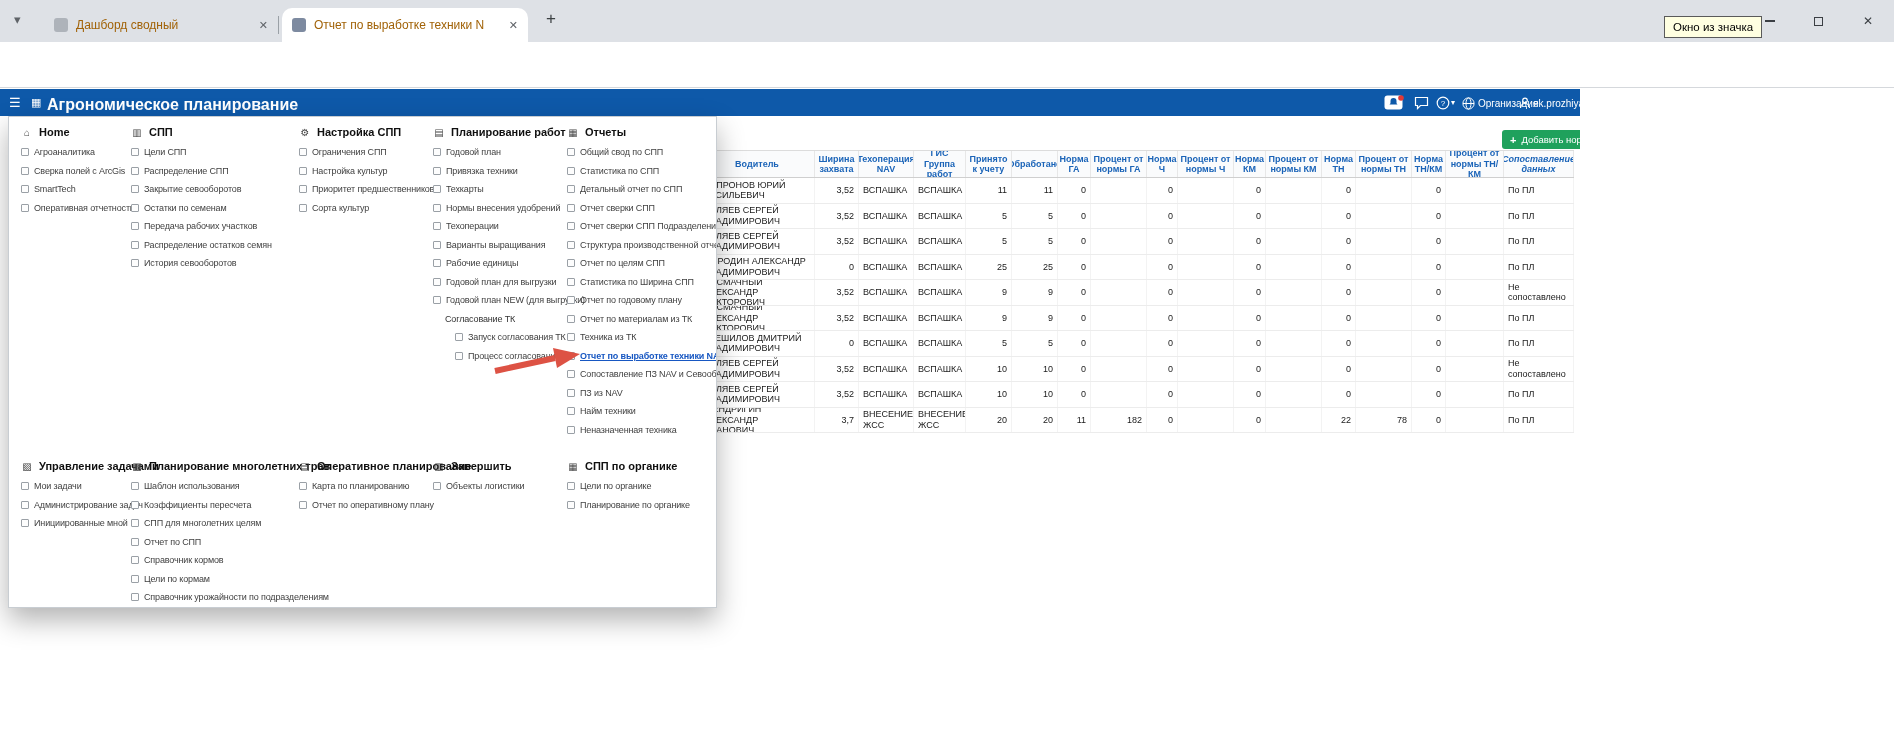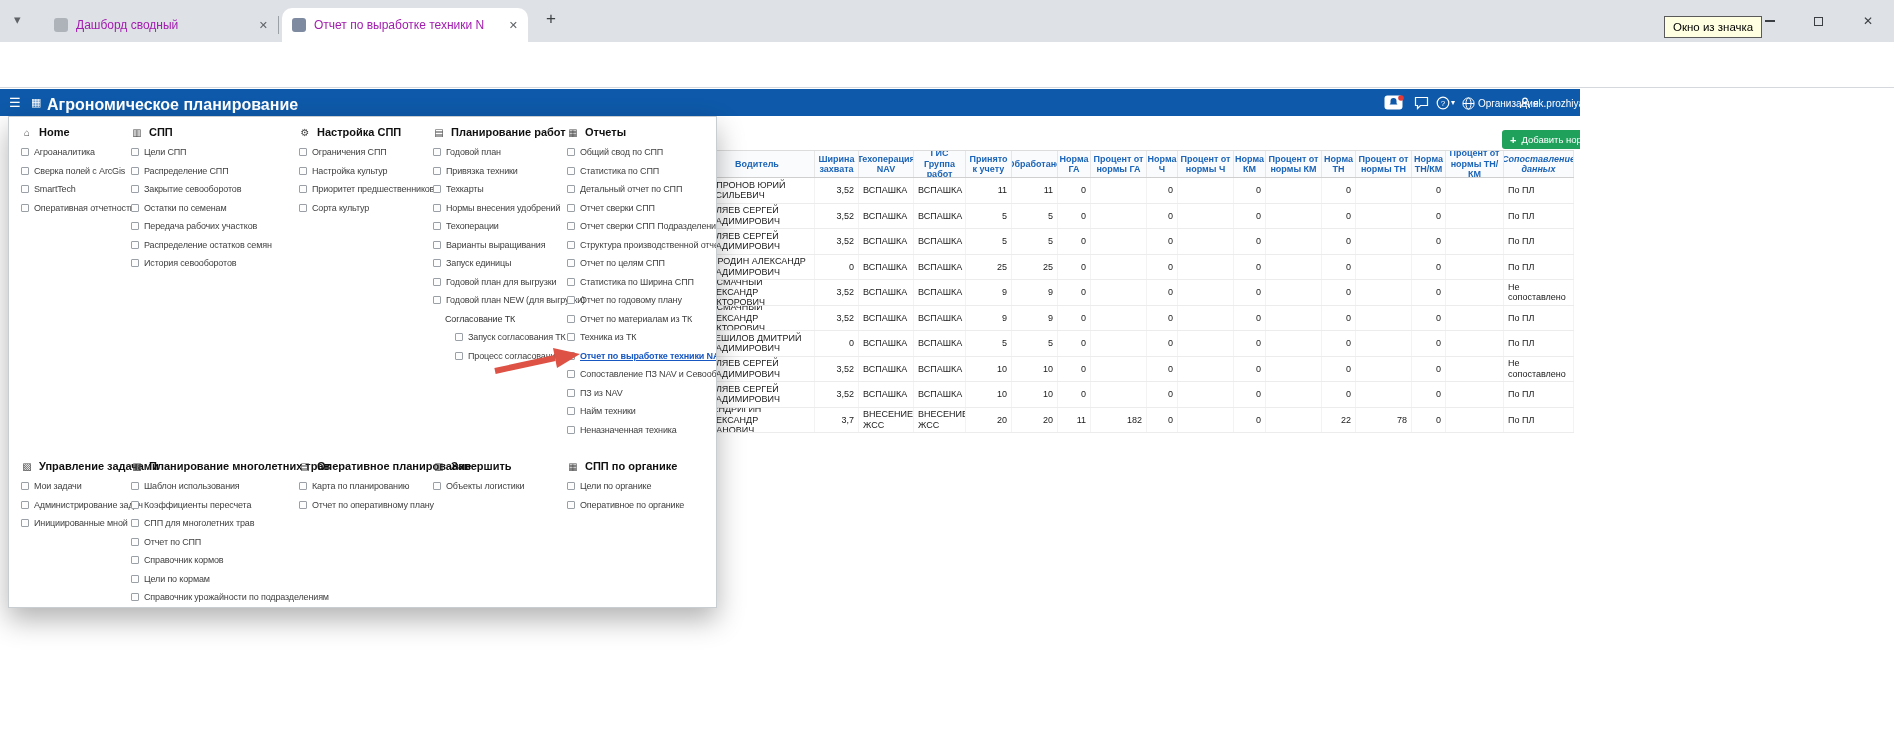--- a/index.html
+++ b/index.html
@@ -9,21 +9,21 @@
 
   
   .tabstrip { position:absolute; left:0; top:0; width:1894px; height:42px; background:#dee1e6; }
   .ts-chevron { position:absolute; left:14px; top:12px; font-size:13px; color:#5f6368; cursor:pointer; }
   .tab { position:absolute; top:8px; height:34px; border-radius:10px 10px 0 0; display:flex; align-items:center; padding:0 10px; cursor:pointer; }
   .tab.inactive { left:44px; width:234px; }
   .tab.active { left:282px; width:246px; background:#fff; }
   .favicon { width:14px; height:14px; border-radius:3px; margin-right:8px; flex:none; }
   .fav1 { background:#aeb3ba; }
   .fav2 { background:#7d8aa0; }
-  .tab-title { font-size:12px; color:#a21caf; white-space:nowrap; overflow:hidden; flex:1; }
+  .tab-title { font-size:12px; color:#a16207; white-space:nowrap; overflow:hidden; flex:1; }
   .tab-close { font-size:11px; color:#5f6368; margin-left:8px; flex:none; cursor:pointer; }
   .tab-divider { position:absolute; left:278px; top:16px; width:1px; height:18px; background:#9aa0a6; }
   .newtab { position:absolute; left:546px; top:9px; font-size:17px; color:#3c4043; cursor:pointer; }
   .win-tooltip { position:absolute; left:1664px; top:16px; height:22px; line-height:16px; padding:2px 8px;
     background:#ffffe1; border:1px solid #5a5a5a; font-size:11.5px; color:#000; white-space:nowrap; z-index:50; }
   .winbtn { position:absolute; top:10px; width:40px; height:22px; display:flex; align-items:center; justify-content:center; color:#3b3f44; cursor:pointer; }
   .winbtn.min { left:1750px; }
   .winbtn.max { left:1798px; }
   .winbtn.cls { left:1848px; }
   .min-glyph { width:10px; height:2px; background:#3b3f44; }
@@ -528,21 +528,21 @@
               <div class="menu-item">
                 <span class="mi-icon"></span>
                 <span class="mi-label">Техоперации</span>
               </div>
               <div class="menu-item">
                 <span class="mi-icon"></span>
                 <span class="mi-label">Варианты выращивания</span>
               </div>
               <div class="menu-item">
                 <span class="mi-icon"></span>
-                <span class="mi-label">Запуск единицы</span>
+                <span class="mi-label">Рабочие единицы</span>
               </div>
               <div class="menu-item">
                 <span class="mi-icon"></span>
                 <span class="mi-label">Годовой план для выгрузки</span>
               </div>
               <div class="menu-item">
                 <span class="mi-icon"></span>
                 <span class="mi-label">Годовой план NEW (для выгрузки)</span>
               </div>
               <div class="menu-item subheader">
@@ -655,21 +655,21 @@
               <div class="menu-item">
                 <span class="mi-icon"></span>
                 <span class="mi-label">Шаблон использования</span>
               </div>
               <div class="menu-item">
                 <span class="mi-icon"></span>
                 <span class="mi-label">Коэффициенты пересчета</span>
               </div>
               <div class="menu-item">
                 <span class="mi-icon"></span>
-                <span class="mi-label">СПП для многолетних трав</span>
+                <span class="mi-label">СПП для многолетних целям</span>
               </div>
               <div class="menu-item">
                 <span class="mi-icon"></span>
                 <span class="mi-label">Отчет по СПП</span>
               </div>
               <div class="menu-item">
                 <span class="mi-icon"></span>
                 <span class="mi-label">Справочник кормов</span>
               </div>
               <div class="menu-item">
@@ -709,21 +709,21 @@
               <div class="menu-header">
                 <span class="menu-h-icon">▦</span>
                 <span>СПП по органике</span>
               </div>
               <div class="menu-item">
                 <span class="mi-icon"></span>
                 <span class="mi-label">Цели по органике</span>
               </div>
               <div class="menu-item">
                 <span class="mi-icon"></span>
-                <span class="mi-label">Оперативное по органике</span>
+                <span class="mi-label">Планирование по органике</span>
               </div>
             </div>
           </div>
         <div class="menu-arrow">
           <svg width="95" height="30" viewBox="0 0 95 30">
             <line x1="6" y1="26" x2="66" y2="13" stroke="#dd5244" stroke-width="6"></line>
             <polygon points="64,3 91,9 68,23" fill="#dd5244"></polygon>
           </svg>
         </div>
       </div>

